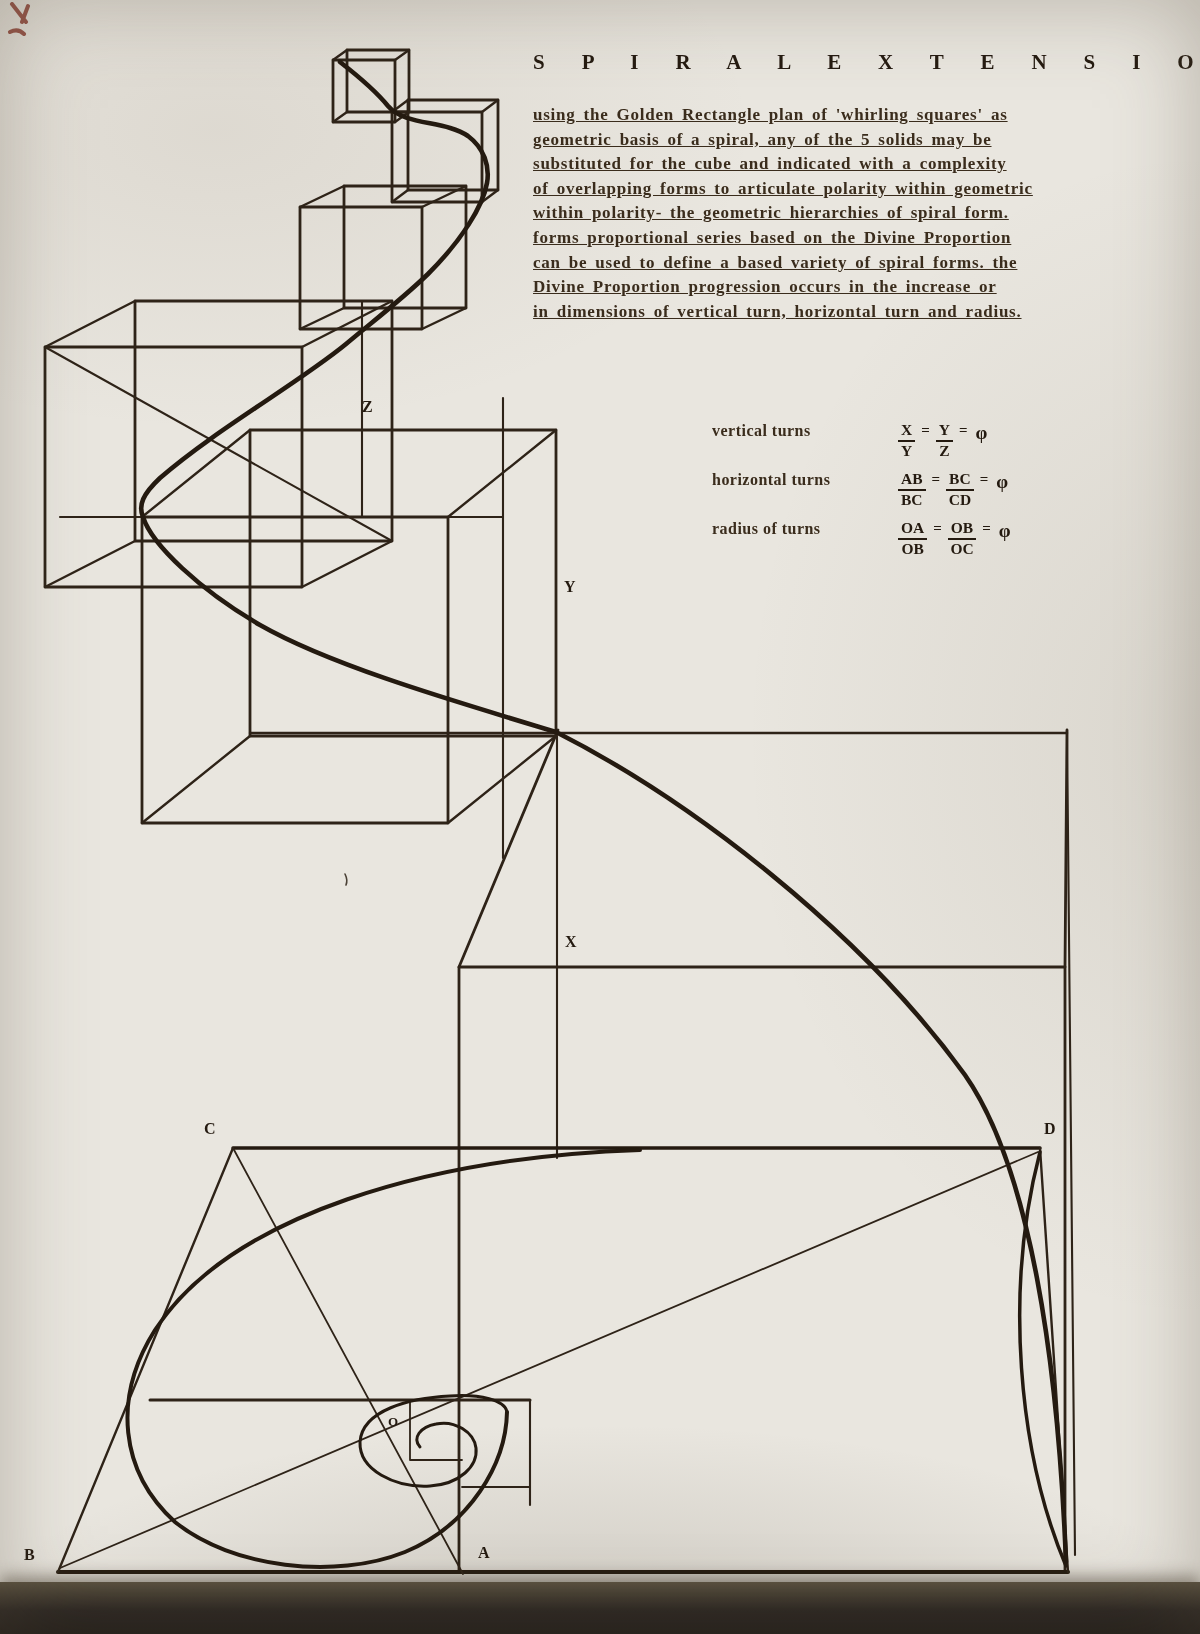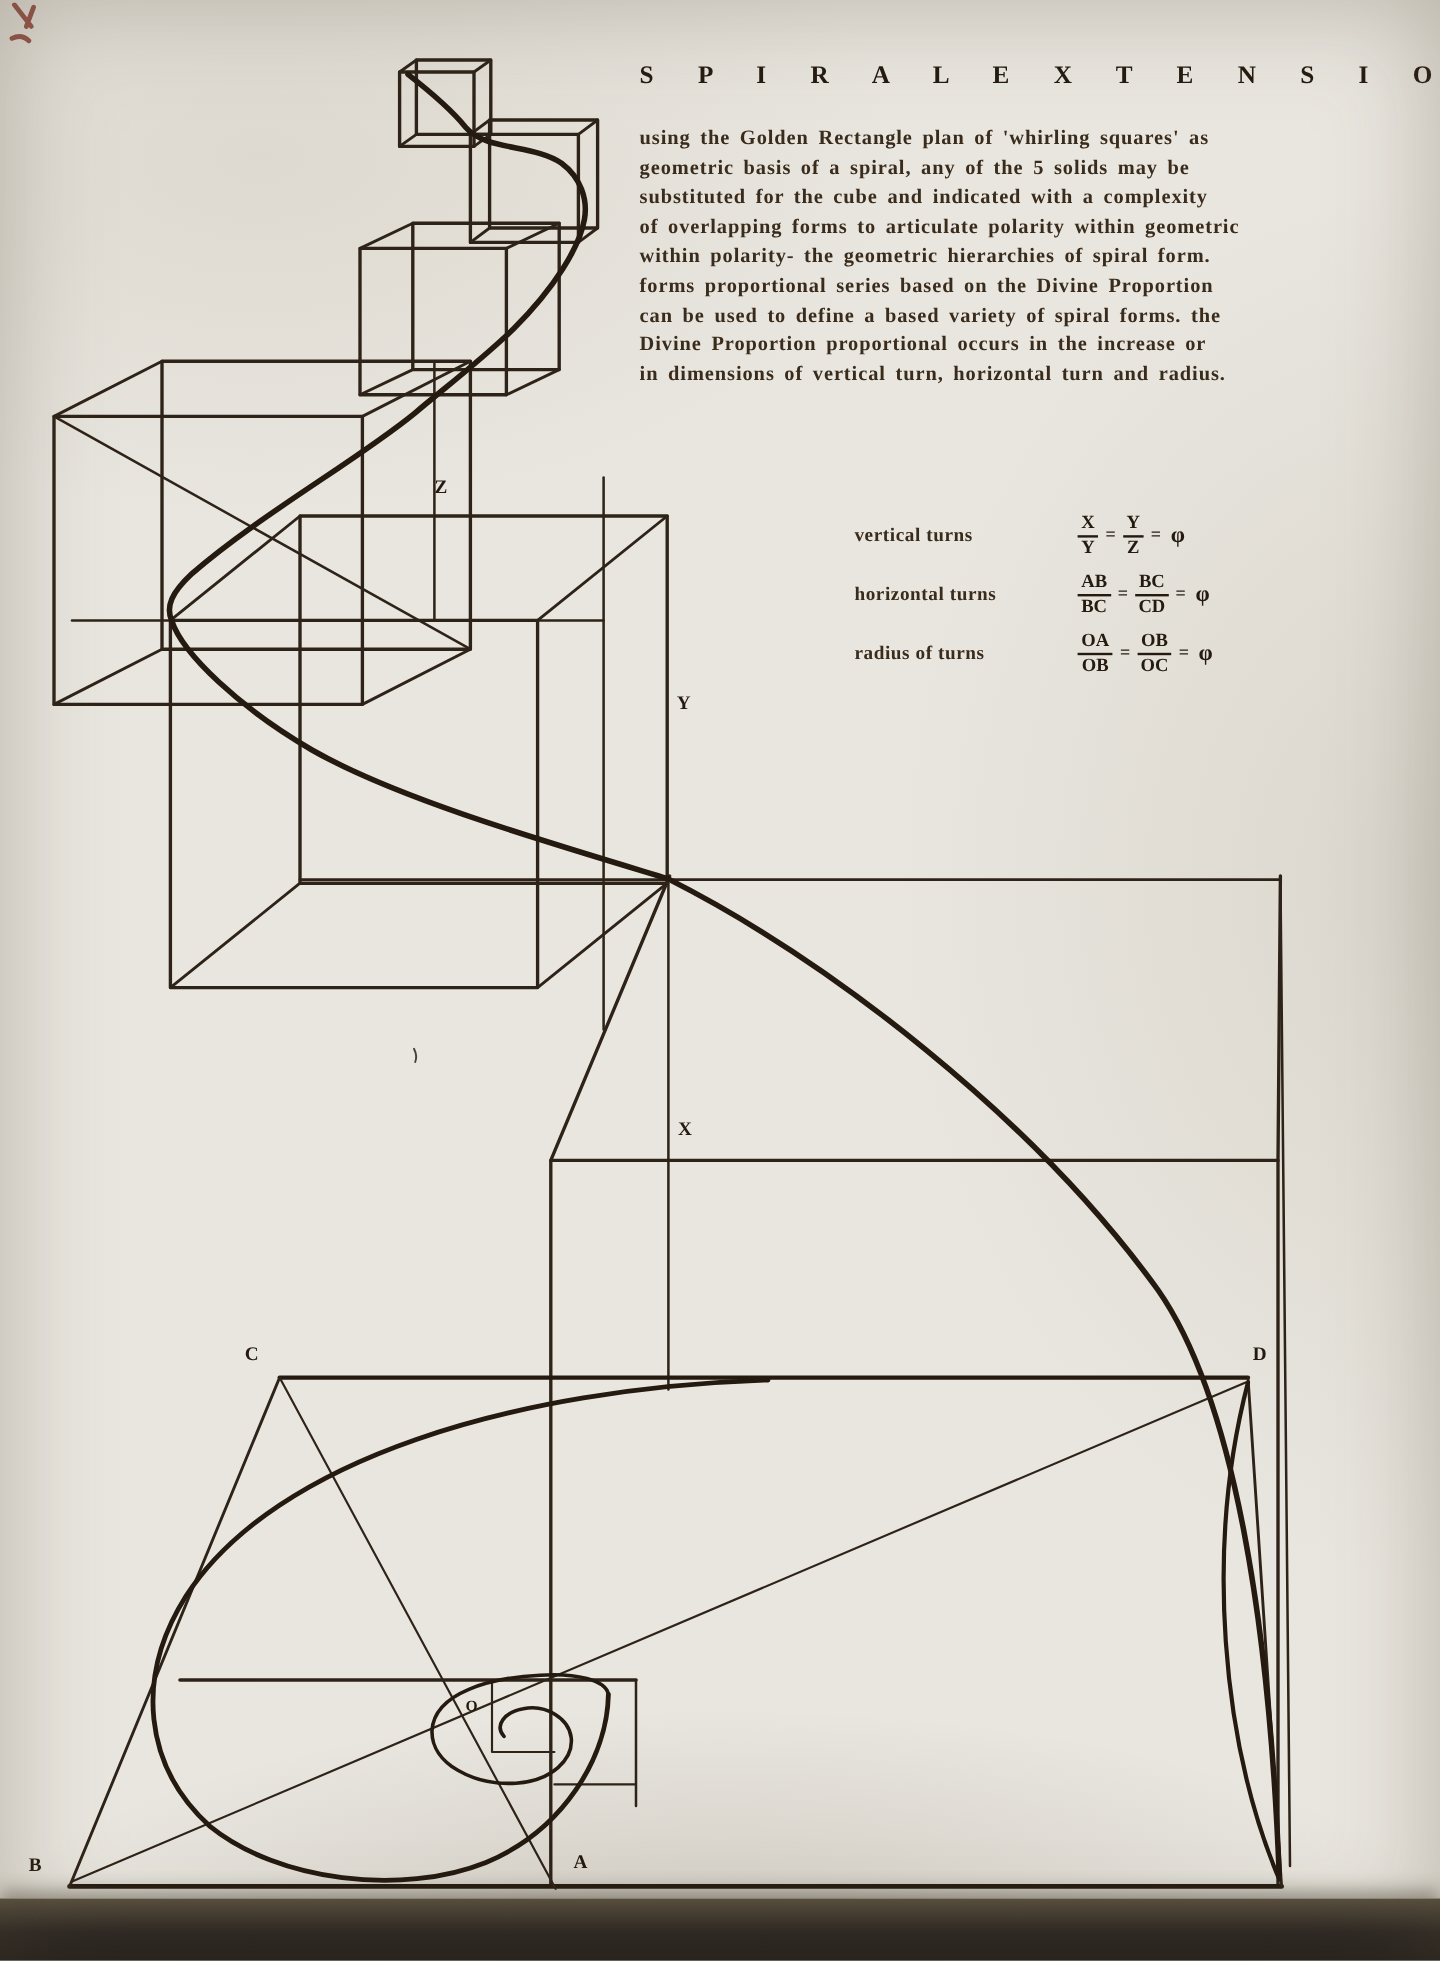--- a/index.html
+++ b/index.html
@@ -30,24 +30,24 @@
   .dlabel{position:absolute;font-weight:bold;font-size:16px;color:var(--dark);
           letter-spacing:.02em;}
   .dlabel.small{font-size:13px;}
 
   .title{position:absolute;left:533px;top:50px;width:640px;
          font-size:21px;font-weight:bold;color:var(--dark);
          letter-spacing:.48em;word-spacing:.55em;white-space:nowrap;}
   .paragraph{position:absolute;left:533px;top:103px;width:630px;
          font-size:17px;font-weight:bold;color:var(--text);
          letter-spacing:.045em;word-spacing:3px;line-height:24.6px;}
-  .paragraph div{white-space:nowrap;}
+  .paragraph div{white-space:nowrap;text-decoration:underline;}
 
   .formulas{position:absolute;left:712px;top:422px;width:360px;}
-  .frow{display:flex;align-items:center;height:49px;color:var(--text);}
+  .frow{display:flex;align-items:flex-start;height:49px;color:var(--text);}
   .flabel{width:186px;font-size:16px;font-weight:bold;letter-spacing:.03em;}
   .frac{display:inline-flex;flex-direction:column;align-items:center;
         line-height:1.08;font-weight:bold;font-size:15.5px;color:var(--dark);}
   .frac .num{border-bottom:2px solid var(--dark);padding:0 3px 1px;}
   .frac .den{padding-top:1px;}
   .eq{font-weight:bold;font-size:15px;padding:0 6px;color:var(--dark);}
   .phi{font-size:19px;font-weight:bold;color:var(--dark);padding-left:2px;}
 
   .redmark{position:absolute;left:6px;top:2px;width:40px;height:44px;}
 </style>
@@ -160,21 +160,21 @@
 
   <div class="title">S P I R A L   E X T E N S I O N   O F   H E L I X</div>
   <div class="paragraph" id="paragraph">
       <div>using the Golden Rectangle plan of 'whirling squares' as</div>
       <div>geometric basis of a spiral,  any of the 5 solids may be</div>
       <div>substituted for the cube and indicated with a complexity</div>
       <div>of overlapping forms to articulate polarity within geometric</div>
       <div>within polarity- the geometric hierarchies of spiral form.</div>
       <div>forms proportional series based on the Divine Proportion</div>
       <div>can be used to define a based variety of spiral forms.  the</div>
-      <div>Divine Proportion proportional occurs in the increase or</div>
+      <div>Divine Proportion progression occurs in the increase or</div>
       <div>in dimensions of vertical turn, horizontal turn and radius.</div>
     </div>
 
   <div class="formulas" id="formulas">
   <div class="frow">
     <span class="flabel">vertical turns</span>
     <span class="frac">
           <span class="num">X</span>
           <span class="den">Y</span>
         </span>

